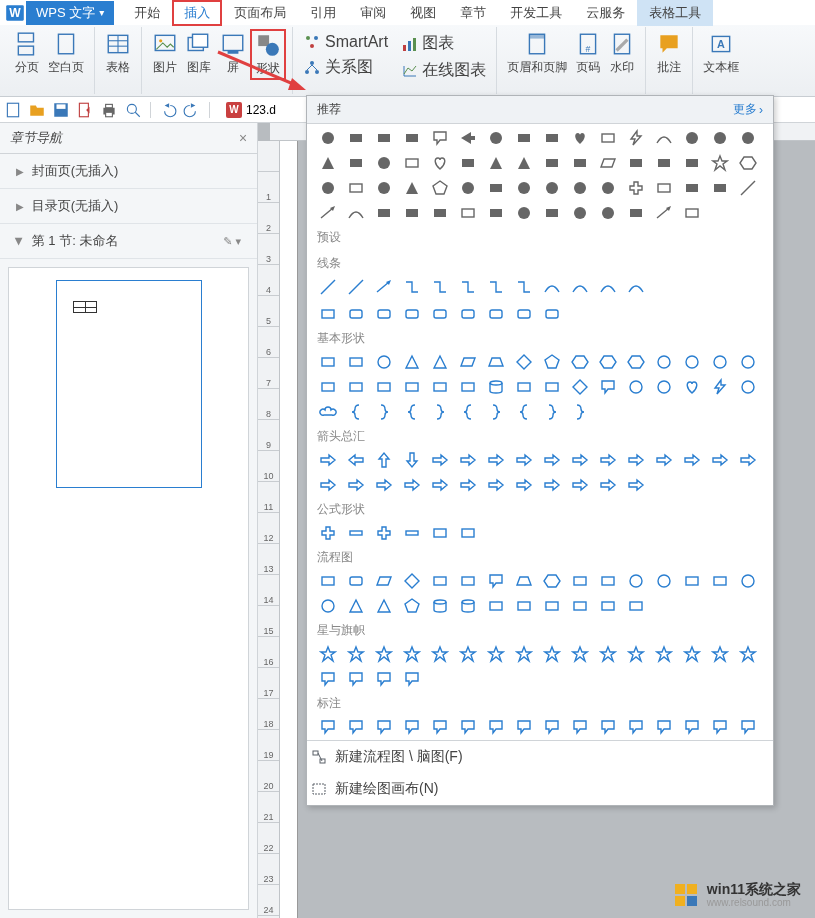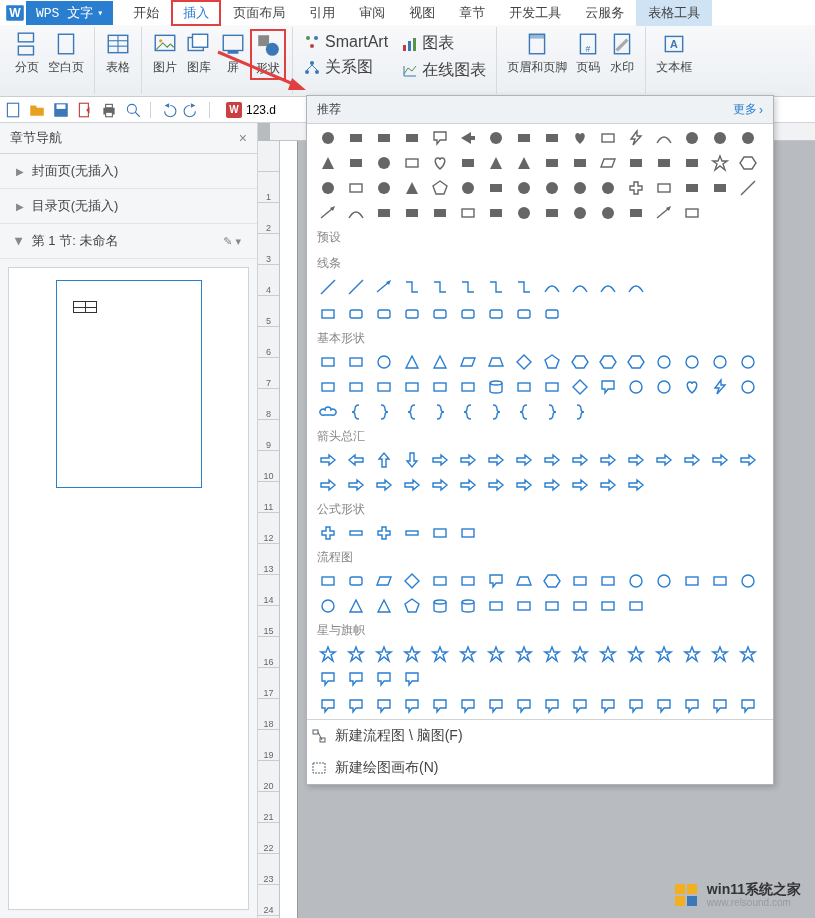--- a/index.html
+++ b/index.html
@@ -1,21 +1,21 @@
 <!DOCTYPE html>
 <html><head>
 <meta charset="utf-8">
 <style>
 * { margin: 0; padding: 0; box-sizing: border-box; }
 body { font-family: "Microsoft YaHei", sans-serif; font-size: 12px; background: #fff; width: 815px; height: 918px; overflow: hidden; position: relative; }
 
 
 .title-bar { height: 25px; background: #fff; display: flex; align-items: center; }
 .app-logo { width: 22px; height: 22px; margin-left: 4px; display: flex; align-items: center; justify-content: center; }
-.app-title { background: #2a7ed0; color: #fff; padding: 3px 10px; font-size: 13px; display: flex; align-items: center; gap: 4px; font-family: Liberation Mono, monospace; }
+.app-title { background: #2a7ed0; color: #fff; padding: 3px 10px; font-size: 13px; display: flex; align-items: center; gap: 4px; }
 .app-dropdown { font-size: 10px; }
 .tabs { display: flex; margin-left: 8px; }
 .tab { padding: 4px 12px; font-size: 13px; color: #444; cursor: pointer; }
 .tab.active { color: #2a7ed0; }
 .tab.highlighted { border: 2px solid #e04040; padding: 2px 10px; }
 .tab.active-blue { background: #cfe3f5; }
 
 
 .ribbon { height: 72px; background: linear-gradient(#f7f9fb,#eceff2); border-bottom: 1px solid #c8cdd2; display: flex; padding: 2px 4px; }
 .ribbon-group { display: flex; flex-direction: column; align-items: center; padding: 2px 6px; border-right: 1px solid #d6dbe0; }
@@ -31,21 +31,21 @@
 
 .qat { height: 26px; background: #fff; border-bottom: 1px solid #d0d4d8; display: flex; align-items: center; padding: 0 4px; gap: 6px; }
 .qat-icon { width: 18px; height: 18px; cursor: pointer; display: flex; align-items: center; justify-content: center; }
 .qat-sep { width: 1px; height: 16px; background: #d0d4d8; margin: 0 2px; }
 .doc-tab { display: flex; align-items: center; gap: 4px; padding: 2px 8px; font-size: 12px; }
 .doc-tab .w-icon { width: 16px; height: 16px; background: #c94040; color: #fff; font-size: 10px; font-weight: bold; display: flex; align-items: center; justify-content: center; border-radius: 2px; }
 
 
 .main { display: flex; height: calc(918px - 25px - 72px - 26px); }
 .sidebar { width: 258px; background: #f4f6f8; border-right: 1px solid #d0d4d8; display: flex; flex-direction: column; }
-.sidebar-header { padding: 6px 10px; font-size: 13px; color: #444; border-bottom: 1px solid #d0d4d8; display: flex; justify-content: space-between; align-items: center; }
+.sidebar-header { padding: 6px 10px; font-size: 13px; color: #444; border-bottom: 1px solid #d0d4d8; display: flex; justify-content: space-between; align-items: center; font-style: italic; }
 .sidebar-close { cursor: pointer; color: #888; font-size: 14px; }
 .nav-item { padding: 8px 16px; font-size: 13px; color: #444; display: flex; align-items: center; gap: 8px; border-bottom: 1px solid #e0e4e8; cursor: pointer; }
 .nav-item .arrow { color: #888; font-size: 10px; }
 .nav-item.section { justify-content: space-between; text-align: center; }
 .nav-item .edit-icon { color: #888; font-size: 11px; }
 .thumbnail-area { flex: 1; background: #fff; margin: 8px; border: 1px solid #d0d4d8; display: flex; justify-content: center; padding-top: 12px; }
 .page-thumb { width: 146px; height: 208px; border: 1px solid #2a7ed0; background: #fff; padding: 16px; }
 .thumb-table { width: 24px; height: 12px; border: 1px solid #333; margin-top: 4px; position: relative; }
 .thumb-table::before { content: ""; position: absolute; left: 50%; top: 0; bottom: 0; width: 1px; background: #333; }
 .thumb-table::after { content: ""; position: absolute; top: 50%; left: 0; right: 0; height: 1px; background: #333; }
@@ -248,20 +248,30 @@
       </div>
       <div class="ribbon-btn-large">
         <span class="icon">
             <svg viewBox="0 0 24 24">
               <rect x="5" y="3" width="14" height="18" fill="none" stroke="#3a78b8" stroke-width="1.3"></rect>
               <line x1="7" y1="18" x2="17" y2="8" stroke="#aaa" stroke-width="3"></line>
             </svg>
           </span>
         <span class="label">水印</span>
       </div>
+    </div>
+  </div>
+  <div class="ribbon-group">
+    <div class="ribbon-btn-large">
+      <span class="icon">
+          <svg viewBox="0 0 24 24">
+            <path d="M4 4 h16 v12 h-10 l-4 4 v-4 h-2 z" fill="#e8a020"></path>
+          </svg>
+        </span>
+      <span class="label">批注</span>
     </div>
   </div>
   <div class="ribbon-group no-border">
     <div class="ribbon-btn-large">
       <span class="icon">
           <svg viewBox="0 0 24 24">
             <rect x="4" y="5" width="16" height="14" fill="none" stroke="#3a78b8" stroke-width="1.3"></rect>
             <text x="12" y="16" font-size="10" fill="#3a78b8" text-anchor="middle" font-weight="bold">A</text>
           </svg>
         </span>
@@ -1473,20 +1483,21 @@
             </svg>
           </div>
           <div class="shape-item outline">
             <svg viewBox="0 0 18 18">
               <path d="M3 3 h12 v8 h-6 l-3 4 v-4 h-3 z" stroke="currentColor" fill="none" stroke-width="1.4"></path>
             </svg>
           </div>
         </div>
       </div>
       <div class="shape-section">
+        <div class="section-title">标注</div>
         <div class="shape-grid">
           <div class="shape-item outline">
             <svg viewBox="0 0 18 18">
               <path d="M3 3 h12 v8 h-6 l-3 4 v-4 h-3 z" stroke="currentColor" fill="none" stroke-width="1.4"></path>
             </svg>
           </div>
           <div class="shape-item outline">
             <svg viewBox="0 0 18 18">
               <path d="M3 3 h12 v8 h-6 l-3 4 v-4 h-3 z" stroke="currentColor" fill="none" stroke-width="1.4"></path>
             </svg>

